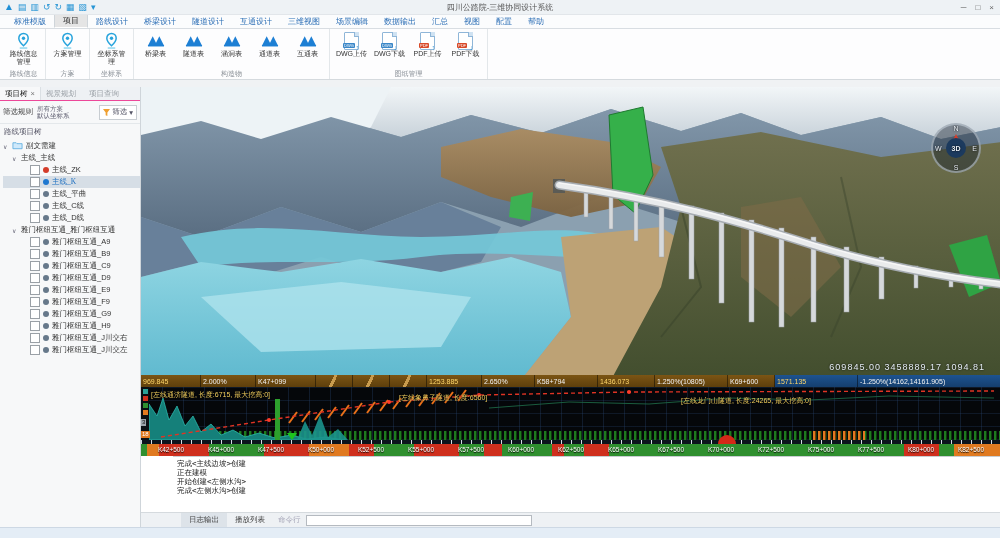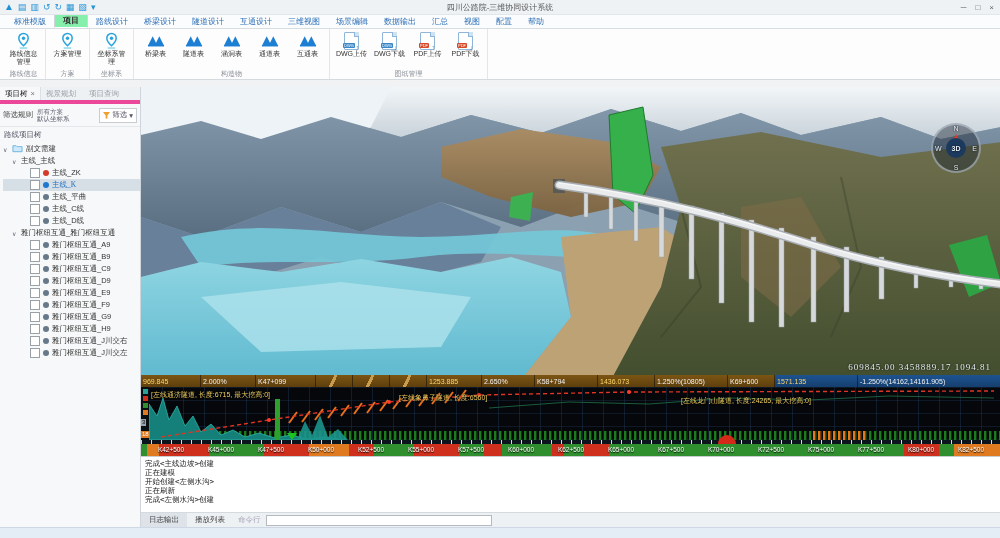--- a/index.html
+++ b/index.html
@@ -8,37 +8,37 @@
   
   .titlebar{height:14px;background:#eef2f5;display:flex;align-items:center;padding:0 4px;position:relative;border-bottom:1px solid #e2e6ea;}
   .applogo{color:#1f8fd6;font-size:10px;margin-right:4px;line-height:1;}
   .qicons{display:flex;gap:4px;align-items:center;}
   .qicons span{color:#2795d5;font-size:9px;line-height:1;cursor:default;}
   .wtitle{position:absolute;left:0;right:0;text-align:center;font-size:8px;color:#555;pointer-events:none;}
   .wctrls{margin-left:auto;display:flex;gap:9px;color:#666;font-size:8px;z-index:1;padding-right:2px;}
   
   .tabbar{height:13px;background:#fbfcfd;border-bottom:1px solid #d8dde2;display:flex;align-items:flex-end;padding-left:6px;}
   .mtab{font-size:8px;color:#2a6db5;padding:1px 8px;line-height:11px;cursor:default;}
-  .mtab.active{background:#86efac;border:1px solid #cfd5da;border-bottom:1px solid #fff;color:#333;font-weight:bold;}
+  .mtab.active{background:#e5e5e5;border:1px solid #cfd5da;border-bottom:1px solid #fff;color:#333;}
   
   .ribbon{height:50px;background:#fdfdfe;border-bottom:1px solid #d5dade;display:flex;padding-left:2px;}
   .rgroup{display:flex;flex-direction:column;border-right:1px solid #e3e7ea;padding:2px 5px 0;}
   .rbtns{flex:1;display:flex;gap:5px;align-items:flex-start;}
   .rbtn{display:flex;flex-direction:column;align-items:center;width:33px;cursor:default;}
   .rbtn .ric{height:19px;display:flex;align-items:center;justify-content:center;}
   .rlabel{font-size:7px;color:#333;text-align:center;line-height:1.15;}
   .glabel{font-size:7px;color:#8a9097;text-align:center;height:10px;line-height:10px;}
   .docic{position:relative;width:13px;height:16px;background:#fff;border:1px solid #8fb6d8;border-radius:1px;}
   .docic .fold{position:absolute;right:-1px;top:-1px;width:4px;height:4px;background:#cfe2f2;border-left:1px solid #8fb6d8;border-bottom:1px solid #8fb6d8;}
   .docic .badge{position:absolute;left:-2px;bottom:1px;font-size:4px;color:#fff;padding:0 1px;line-height:5px;border-radius:1px;}
   .docic .dar{position:absolute;right:-1px;bottom:-2px;font-size:7px;color:#2b8fd0;line-height:1;font-weight:bold;}
   
   .mainrow{display:flex;height:440px;}
   .sidebar{width:140px;background:#f7f8f9;border-right:1px solid #cfd5da;display:flex;flex-direction:column;font-size:7.5px;flex:none;}
-  .stabs{height:13px;display:flex;background:#eef1f4;border-bottom:4px solid #ec4899;align-items:stretch;}
+  .stabs{height:13px;display:flex;background:#eef1f4;border-bottom:1px solid #ec4899;align-items:stretch;}
   .stab{padding:0 5px;color:#9aa0a6;display:flex;align-items:center;gap:3px;cursor:default;}
   .stab.active{background:#f7f8f9;color:#222;border-right:1px solid #dbe0e4;}
   .stab .close{color:#777;}
   .sfilter{min-height:20px;display:flex;align-items:center;gap:4px;padding:1px 3px;border-bottom:1px solid #e4e8eb;}
   .frule{color:#444;}
   .fscheme{font-size:6.5px;color:#667;line-height:1.15;}
   .fbtn{margin-left:auto;border:1px solid #c8cdd2;background:#fff;padding:0 3px;height:13px;display:flex;align-items:center;gap:2px;color:#556;cursor:default;}
   .treetitle{padding:3px 4px 2px;color:#556;font-family:Liberation Mono, monospace;}
   .tree{flex:1;overflow:hidden;padding:1px 0 0 3px;}
   .trow{display:flex;align-items:center;height:12px;gap:3px;padding-right:2px;}
@@ -46,21 +46,21 @@
   .chev{color:#667;font-size:6px;width:6px;}
   .cbx{width:8px;height:8px;border:1px solid #9aa0a6;background:#fff;flex:none;}
   .dot{width:6px;height:6px;border-radius:50%;flex:none;background:#66788a;}
   .tlabel{color:#333;white-space:nowrap;text-align:center;}
   .trow.selected{background:#d6dee6;}
   .trow.selected .tlabel{color:#1d6fc0;font-family:Liberation Serif, serif;}
   
   .rightcol{width:860px;display:flex;flex-direction:column;flex:none;}
   .viewport{height:293px;position:relative;background:#8ba0b0;overflow:hidden;}
   .viewport svg{position:absolute;inset:0;}
-  .coords{position:absolute;right:10px;bottom:3px;font-family:Liberation Serif, serif;font-size:9px;color:#e6edf4;letter-spacing:1px;text-shadow:0 0 2px #000;}
+  .coords{position:absolute;right:16px;bottom:3px;font-family:Liberation Sans, sans-serif;font-size:9px;color:#e6edf4;letter-spacing:1px;text-shadow:0 0 2px #000;}
   .compass{position:absolute;right:20px;top:36px;width:46px;height:46px;border-radius:50%;background:rgba(25,35,48,.45);border:2px solid rgba(205,215,225,.55);}
   .compass span{position:absolute;color:#e8eef4;font-size:7px;text-shadow:0 0 2px #000;}
   .cn{top:0;left:50%;transform:translateX(-50%);} .cs{bottom:0;left:50%;transform:translateX(-50%);}
   .ce{right:2px;top:50%;transform:translateY(-50%);} .cw{left:2px;top:50%;transform:translateY(-50%);}
   .cneedle{top:6px;left:50%;margin-left:-3px;width:0;height:0;border:3px solid transparent;border-bottom:6px solid #d43c2a;}
   .ccenter{top:50%;left:50%;transform:translate(-50%,-50%);width:20px;height:20px;border-radius:50%;
            background:#1c3a5e;display:flex !important;align-items:center;justify-content:center;font-weight:bold;font-size:7px;}
   
   .profile{height:81px;background:#06090d;position:relative;flex:none;}
   .gradeband{height:12px;display:flex;overflow:hidden;}
@@ -82,24 +82,24 @@
      background:repeating-linear-gradient(90deg,#e07a20 0 2px,#7a3a0c 2px 3px,transparent 3px 5px);}
   .pmain svg{position:absolute;left:8px;top:0;}
   .tln{position:absolute;font-size:7px;color:#f2cf5e;white-space:nowrap;text-shadow:0 0 2px #000;}
   .pruler{height:4px;position:relative;background:repeating-linear-gradient(90deg,#cfd8e0 0 1px,transparent 1px 10px),#0c141d;}
   .tri{position:absolute;left:146px;top:-7px;width:0;height:0;border:5px solid transparent;border-top:7px solid #1ec41e;}
   .bump{position:absolute;left:577px;top:-5px;width:18px;height:9px;background:#d42818;border-radius:9px 9px 0 0;}
   .stationband{height:12px;position:relative;background:#2f8f2f;}
   .seg{position:absolute;top:0;bottom:0;}
   .slabel{position:absolute;top:2px;transform:translateX(-50%);font-size:6.5px;color:#fff;text-shadow:0 1px 1px #000;white-space:nowrap;}
   
-  .logarea{height:52px;background:#fff;border-top:1px solid #c8cdd2;font-family:"DejaVu Sans Mono",monospace;font-size:7.5px;color:#222;padding:2px 4px;line-height:1.2;overflow:hidden;}
+  .logarea{height:52px;background:#fff;border-top:1px solid #c8cdd2;font-family:"DejaVu Sans Mono",monospace;font-size:7.5px;color:#222;padding:2px 4px;line-height:1.2;overflow:hidden;margin-left:32px;}
   .logtabs{height:14px;background:#eef1f4;border-top:1px solid #d5dade;display:flex;align-items:center;font-size:7.5px;}
   .ltab{padding:0 8px;height:100%;display:flex;align-items:center;color:#444;cursor:default;}
-  .ltab.active{background:#dde3e9;}
+  .ltab.active{background:#dde3e9;margin-left:40px;}
   .cmdlabel{color:#aab;margin:0 5px;}
   .cmdinput{width:220px;height:9px;border:1px solid #b5bac0;font-size:7px;padding:0 2px;}
   .statusbar{height:13px;background:#e4edf6;border-top:1px solid #cdd8e4;}
 </style>
 </head>
 <body>
 
 <div class="app">
 
   <div class="titlebar">
@@ -563,21 +563,20 @@
             
           <span class="slabel" style="left: 30px;">K42+500</span><span class="slabel" style="left: 80px;">K45+000</span><span class="slabel" style="left: 130px;">K47+500</span><span class="slabel" style="left: 180px;">K50+000</span><span class="slabel" style="left: 230px;">K52+500</span><span class="slabel" style="left: 280px;">K55+000</span><span class="slabel" style="left: 330px;">K57+500</span><span class="slabel" style="left: 380px;">K60+000</span><span class="slabel" style="left: 430px;">K62+500</span><span class="slabel" style="left: 480px;">K65+000</span><span class="slabel" style="left: 530px;">K67+500</span><span class="slabel" style="left: 580px;">K70+000</span><span class="slabel" style="left: 630px;">K72+500</span><span class="slabel" style="left: 680px;">K75+000</span><span class="slabel" style="left: 730px;">K77+500</span><span class="slabel" style="left: 780px;">K80+000</span><span class="slabel" style="left: 830px;">K82+500</span></span>
         </div>
       </div>
 
       <div class="logarea">
 
       <div>完成&lt;主线边坡&gt;创建</div>
           <div>正在建模</div>
           <div>开始创建&lt;左侧水沟&gt;</div>
-          <div>正在刷新</div>
           <div>完成&lt;左侧水沟&gt;创建</div>
         </div>
       <div class="logtabs">
         <span style="display:flex;height:100%;">
 
         <div class="ltab active">日志输出</div>
             <div class="ltab">播放列表</div>
           </span>
         <span class="cmdlabel">命令行</span>
         <input class="cmdinput" type="text" style="">

